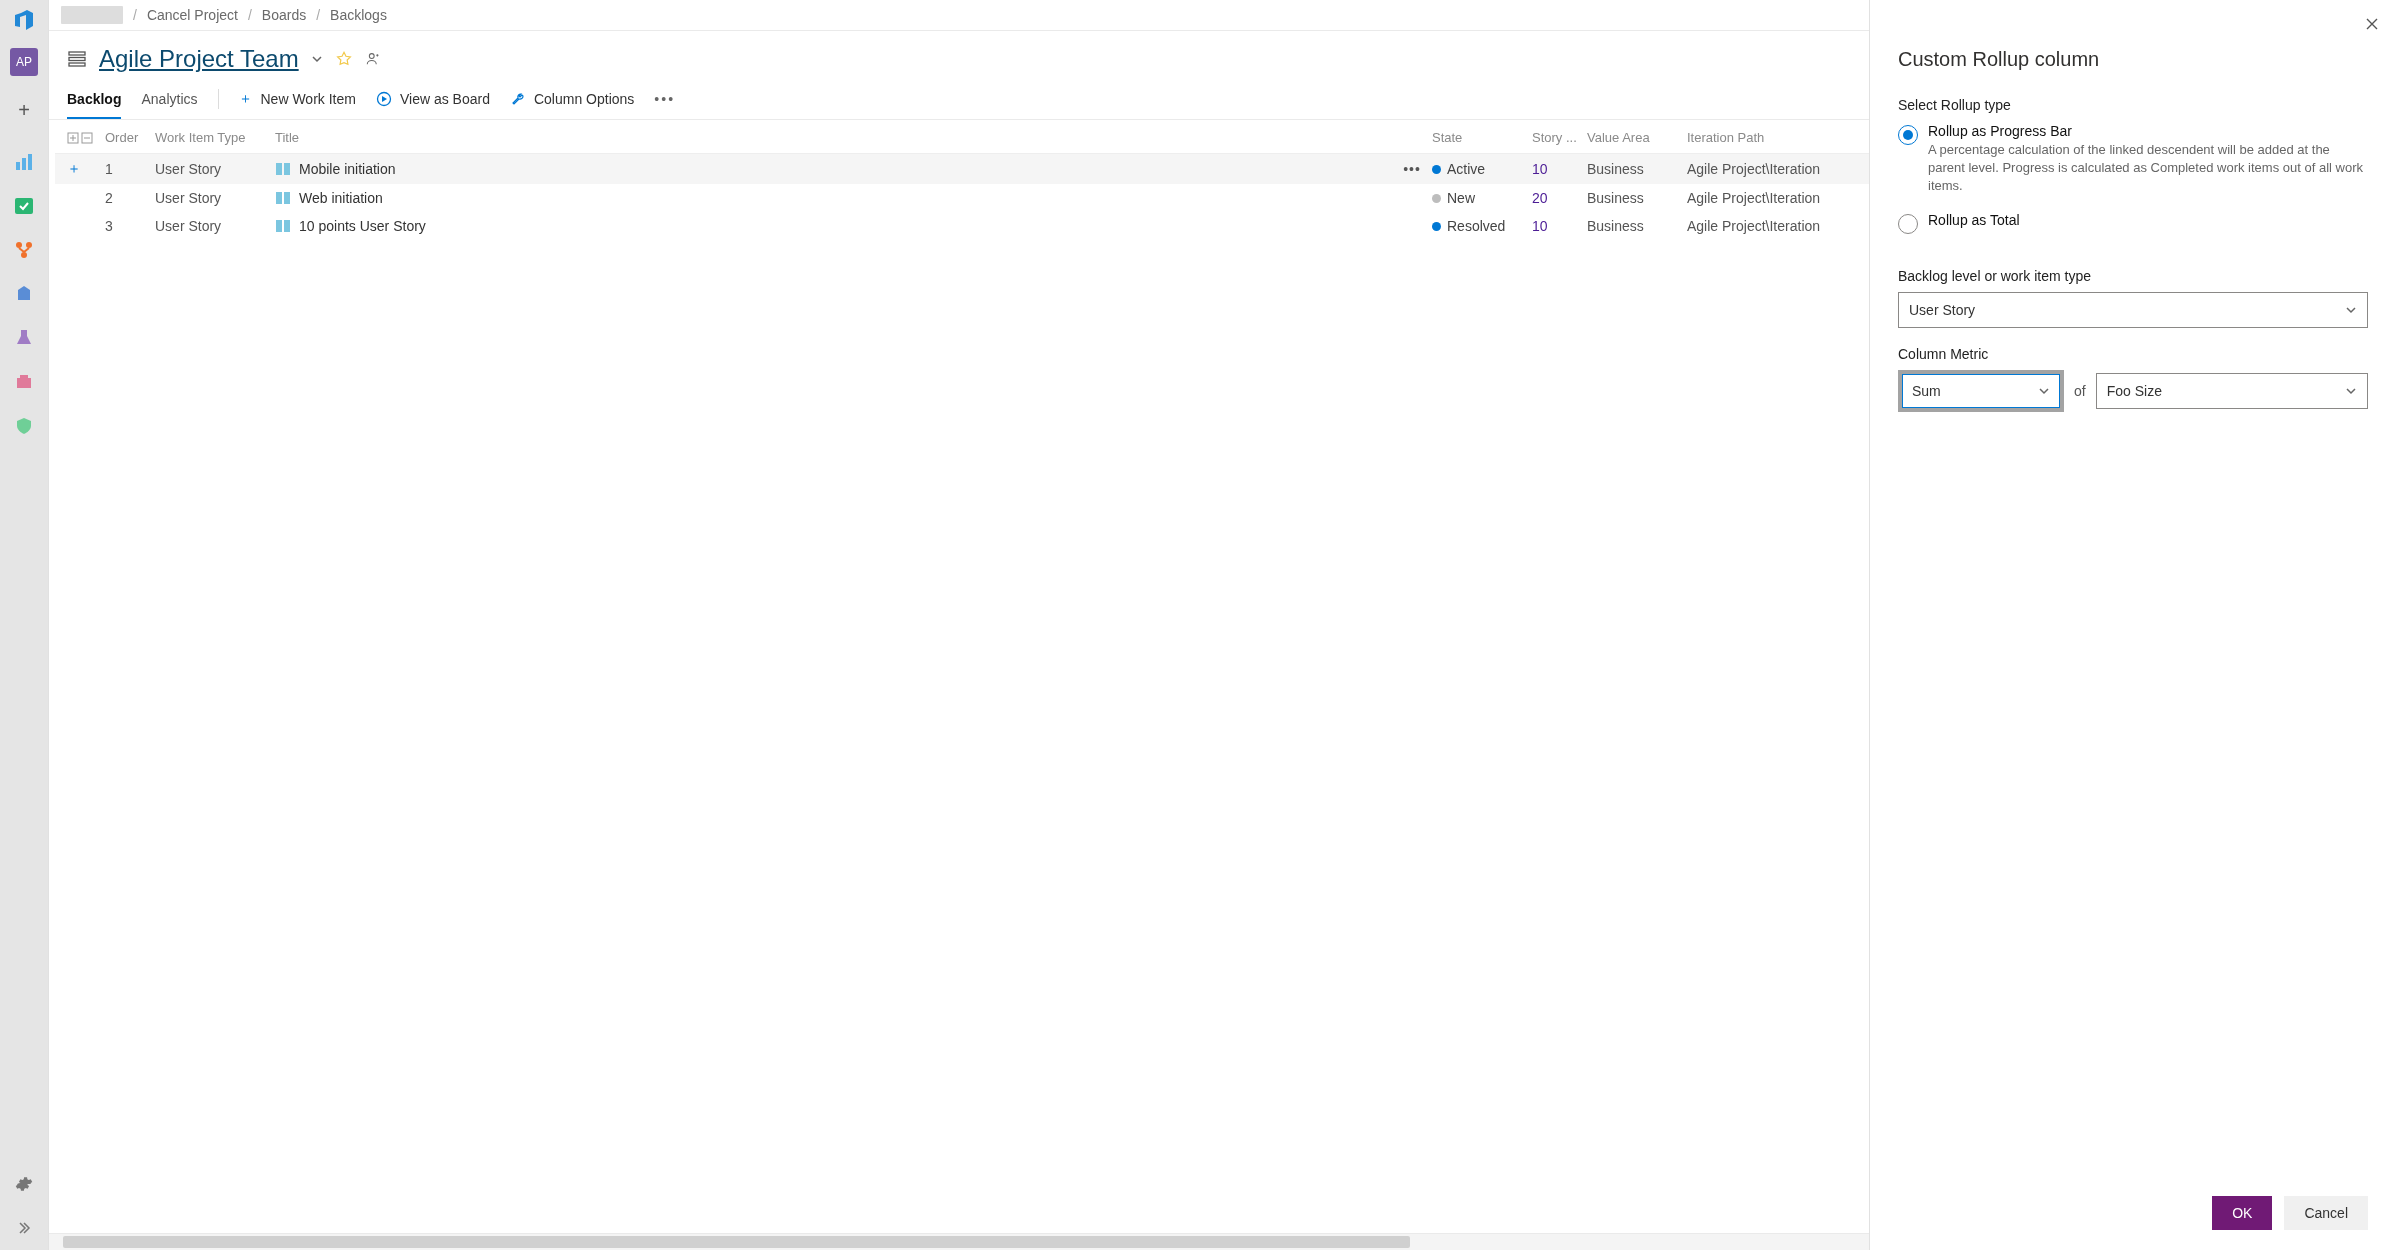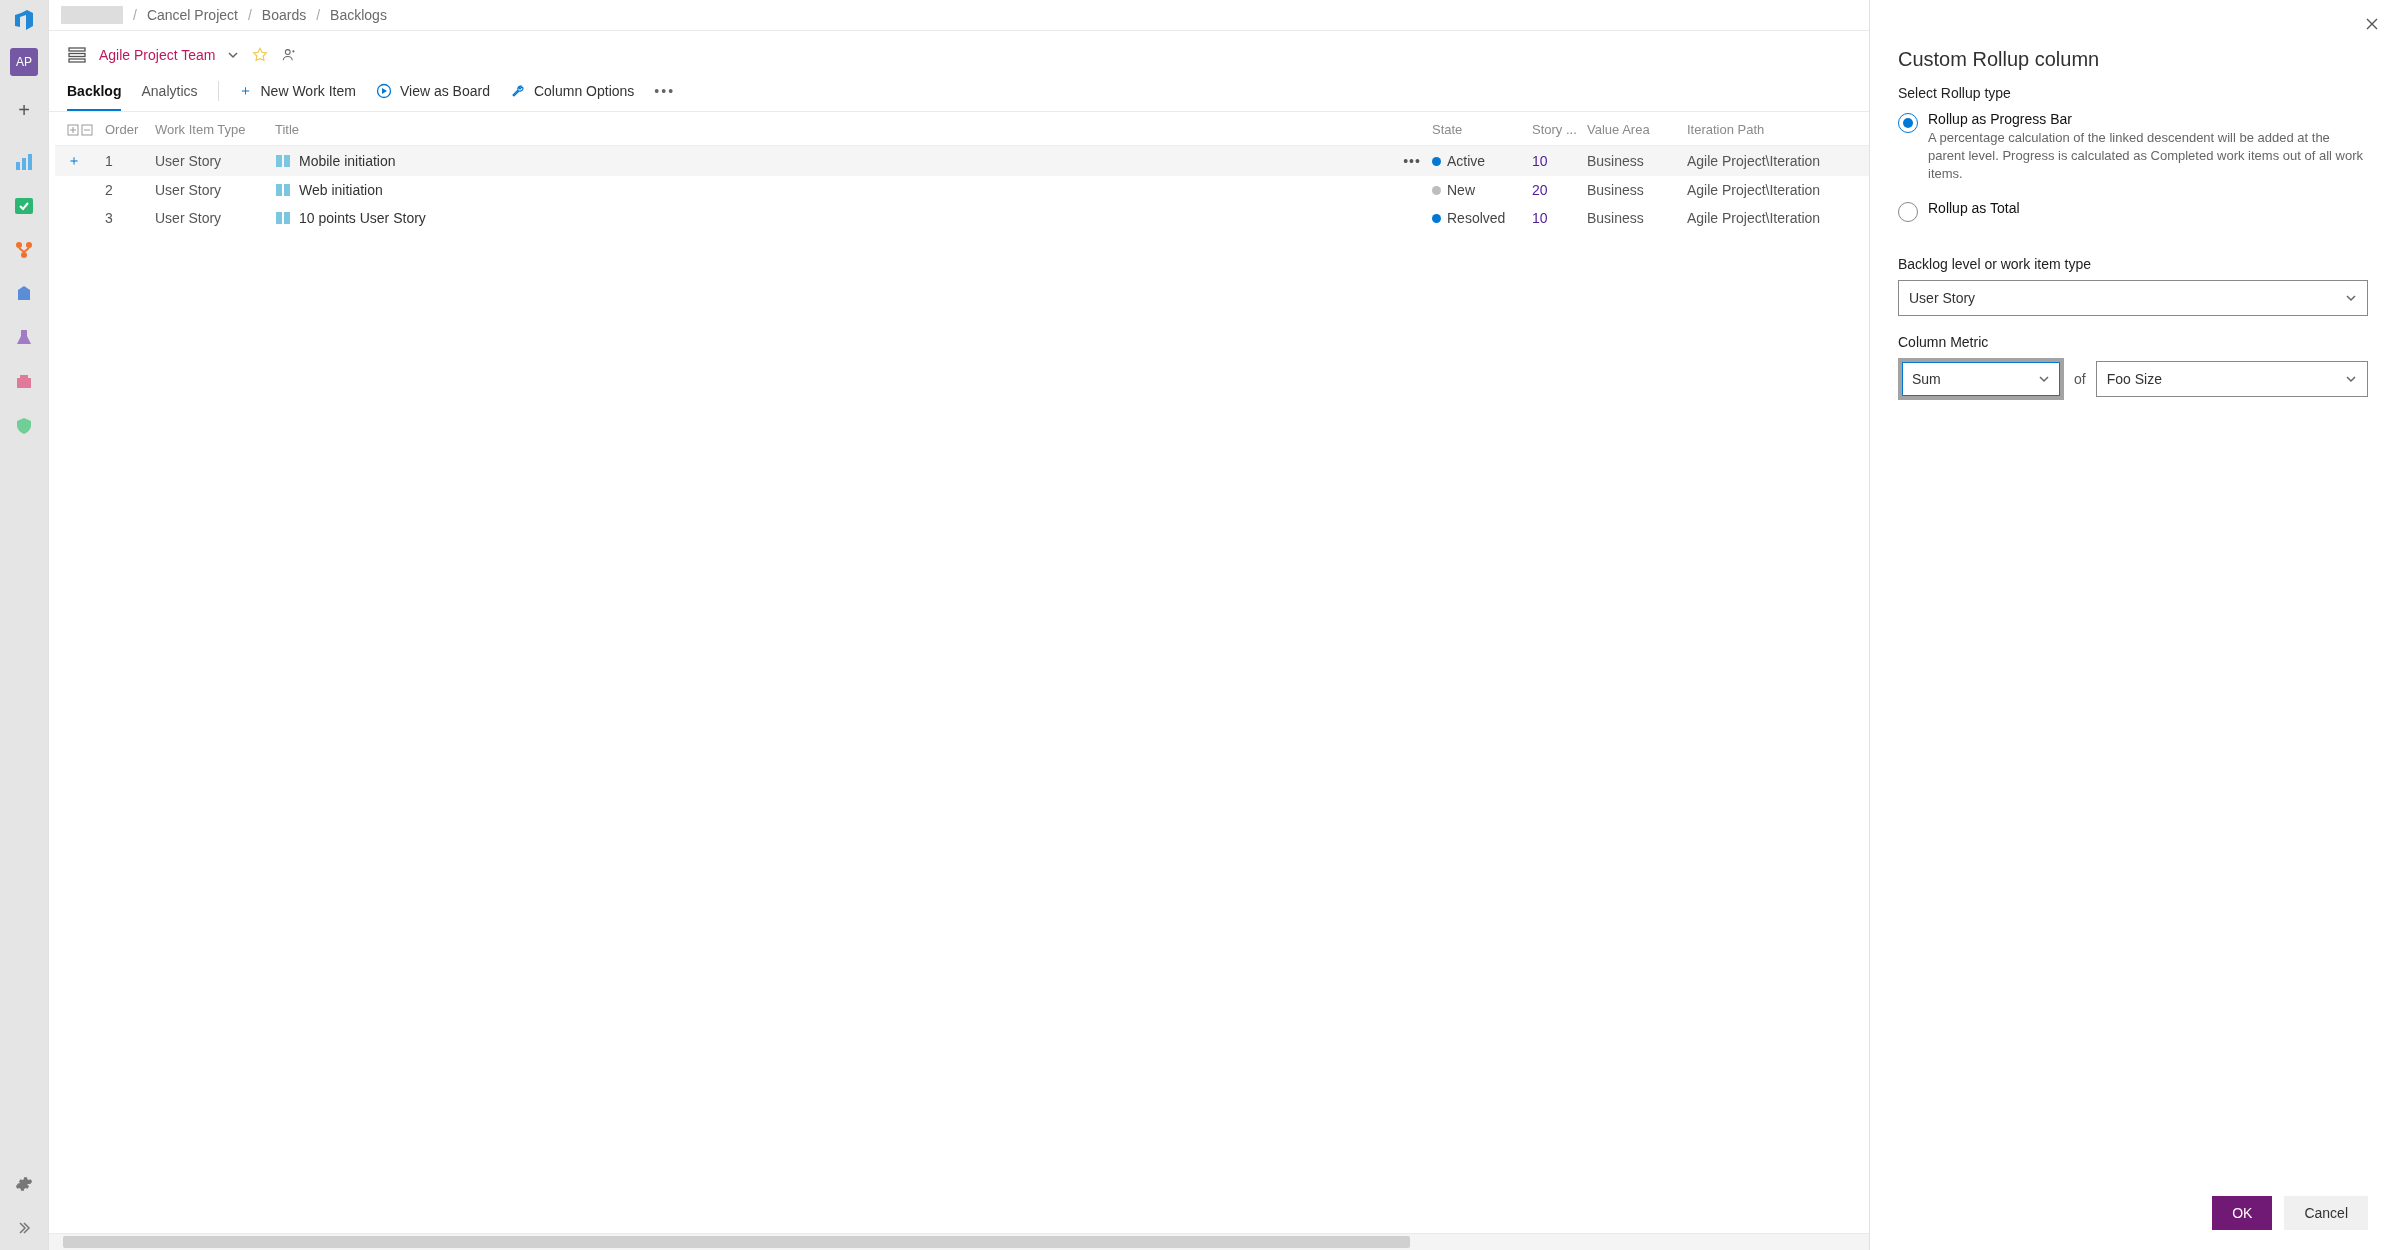--- a/index.html
+++ b/index.html
@@ -75,21 +75,21 @@
 }
 .bc-sep { margin: 0 6px; color:#aaa;}
 .bc-item { color:#6a6a6a; }
 .content-hdr {
   padding: 14px 18px 0 18px;
 }
 .team-line {
   display:flex; align-items:center; gap: 12px;
 }
 .team-icon { color:#333; }
-.team-name { font-size: 14px; color:#be185d; font-weight:400;}
+.team-name { font-size: 24px; color:#0c4a6e; font-weight:400;text-decoration:underline;}
 .chev { color:#666; }
 .star { color:#f2c94c; }
 .people { color:#666; }
 .tabs-row {
   display:flex; align-items:center;
   padding: 16px 18px 0 18px;
   gap: 20px;
   border-bottom: 1px solid #eaeaea;
 }
 .tab {
@@ -180,21 +180,21 @@
   display:flex;
   flex-direction:column;
   padding: 18px 28px 20px 28px;
   position: relative;
 }
 .panel .close {
   position:absolute; top:14px; right:14px; color:#555;
   width:20px; height:20px; display:flex; align-items:center; justify-content:center;
   font-size:15px;
 }
-.panel-title { font-size:20px; margin: 30px 0 8px 0; }
+.panel-title { font-size:20px; margin: 30px 0 20px 0; }
 .panel-label { font-size:14px; margin: 6px 0 10px 0; color:#222;}
 .radio-block { display:flex; gap:10px; margin-bottom:16px;}
 .radio-outer {
   width:18px; height:18px; border-radius:50%;
   border:1px solid #8a8886;
   display:flex; align-items:center; justify-content:center;
   flex-shrink:0; margin-top:2px;
 }
 .radio-outer.selected { border-color:#0078d4;}
 .radio-inner {

